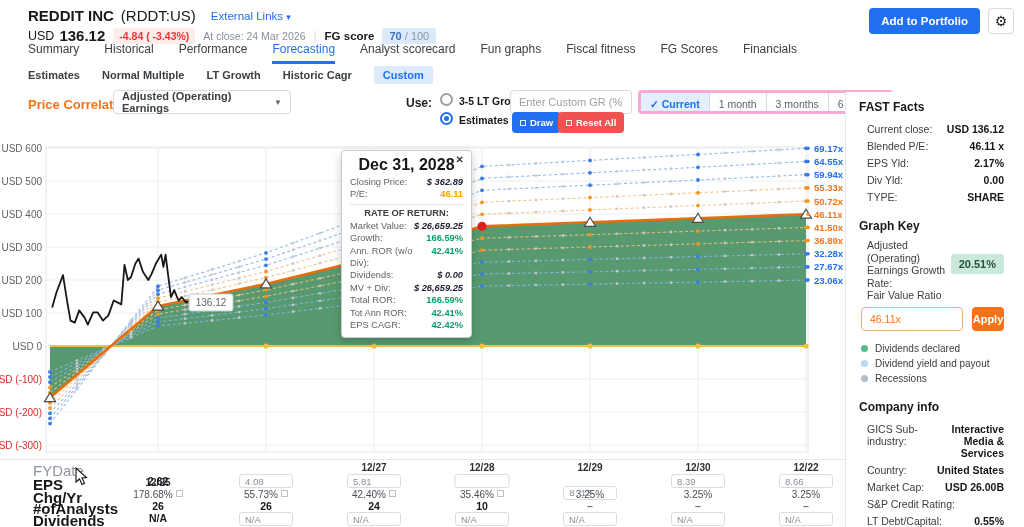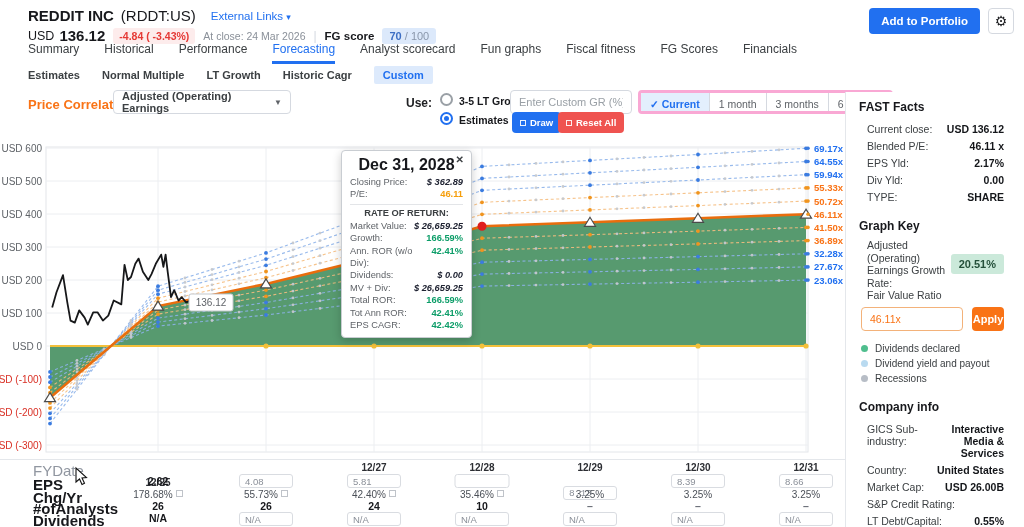--- a/index.html
+++ b/index.html
@@ -745,21 +745,21 @@
         <input class="cell-input" value="N/A" style="top: 52px;">
       </div>
       <div class="fcol" style="left: 653px;">
         <div class="fdate" style="top: 2px;">12/30</div>
         <input class="cell-input" value="8.39" style="top: 14px;">
         <div class="fchg" style="top: 29px;"><span>3.25%</span></div>
         <div class="fval fdim" style="top: 40px;">–</div>
         <input class="cell-input" value="N/A" style="top: 52px;">
       </div>
       <div class="fcol" style="left: 761px;">
-        <div class="fdate" style="top: 2px;">12/31</div>
+        <div class="fdate" style="top: 2px;">12/22</div>
         <input class="cell-input" value="8.66" style="top: 14px;">
         <div class="fchg" style="top: 29px;"><span>3.25%</span></div>
         <div class="fval fdim" style="top: 40px;">–</div>
         <input class="cell-input" value="N/A" style="top: 52px;">
       </div>
     </div>
 
 <svg style="position:absolute;left:0;top:460px;width:120px;height:67px;overflow:visible;z-index:9;" viewBox="0 460 120 67">
       <path d="M76,468 L76,482 L79.5,479 L82,484.5 L84.5,483.3 L82,478 L86.5,477.5 Z" fill="#fff" stroke="#111" stroke-width="1.1"></path>
     </svg>

